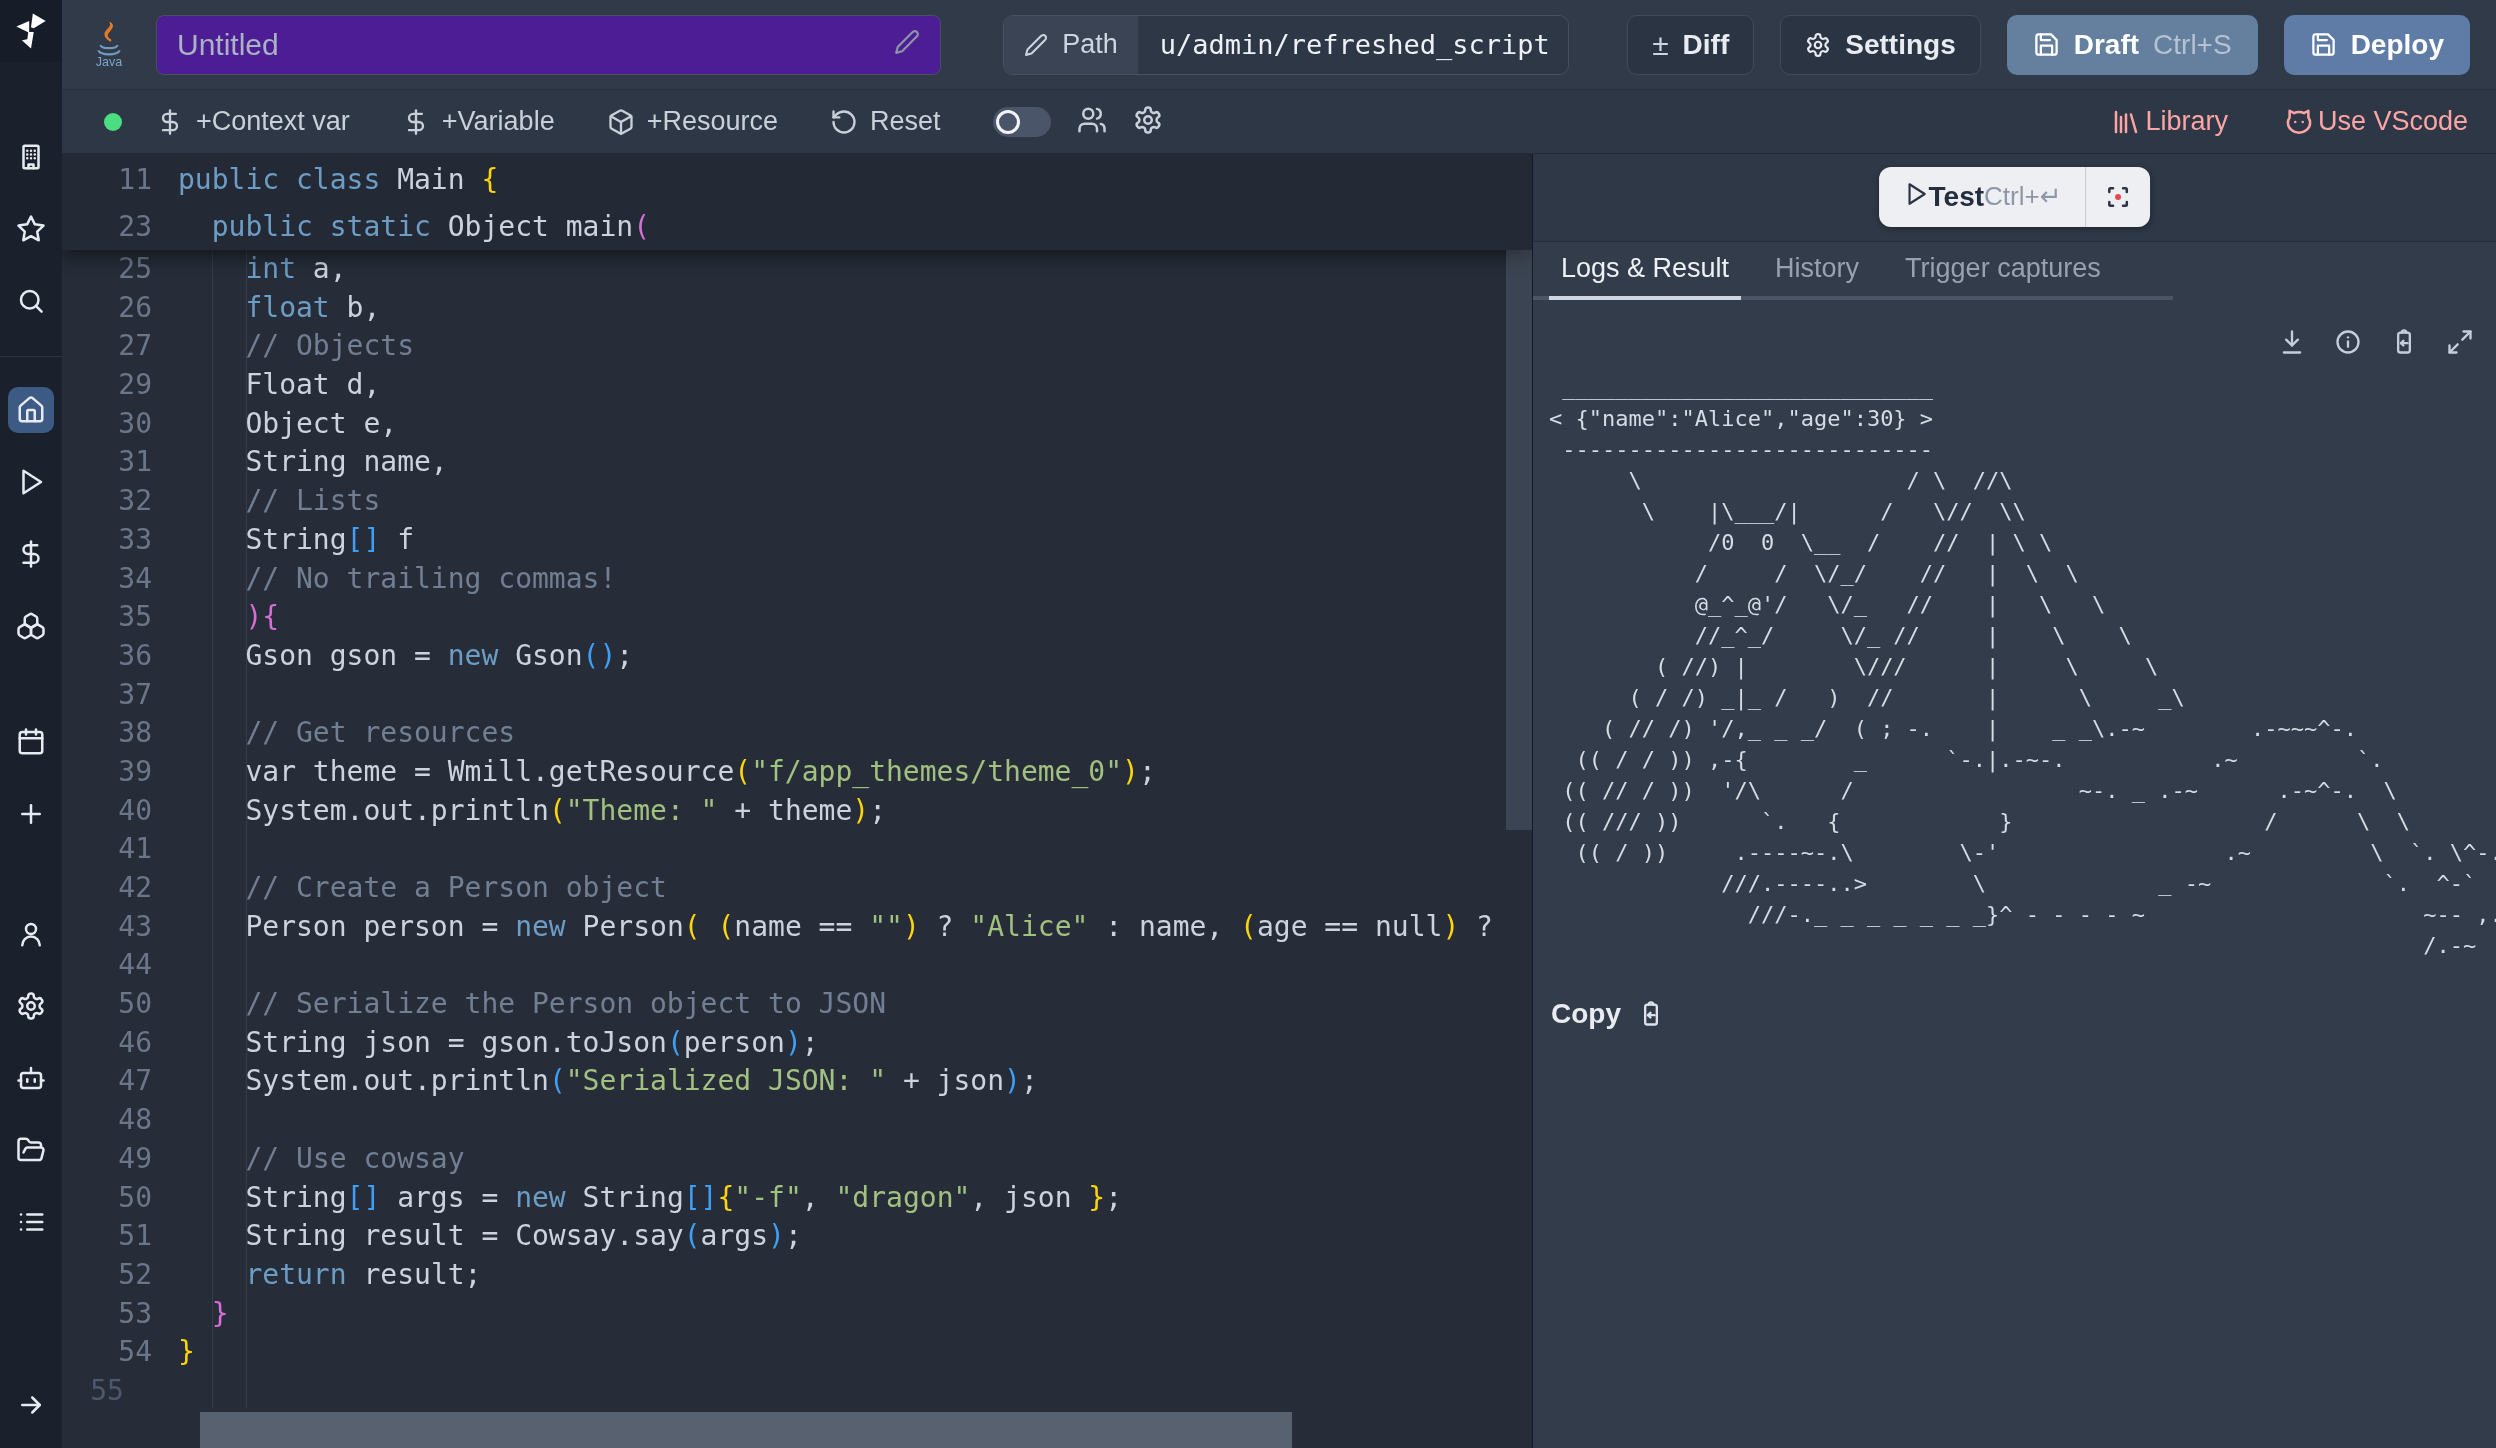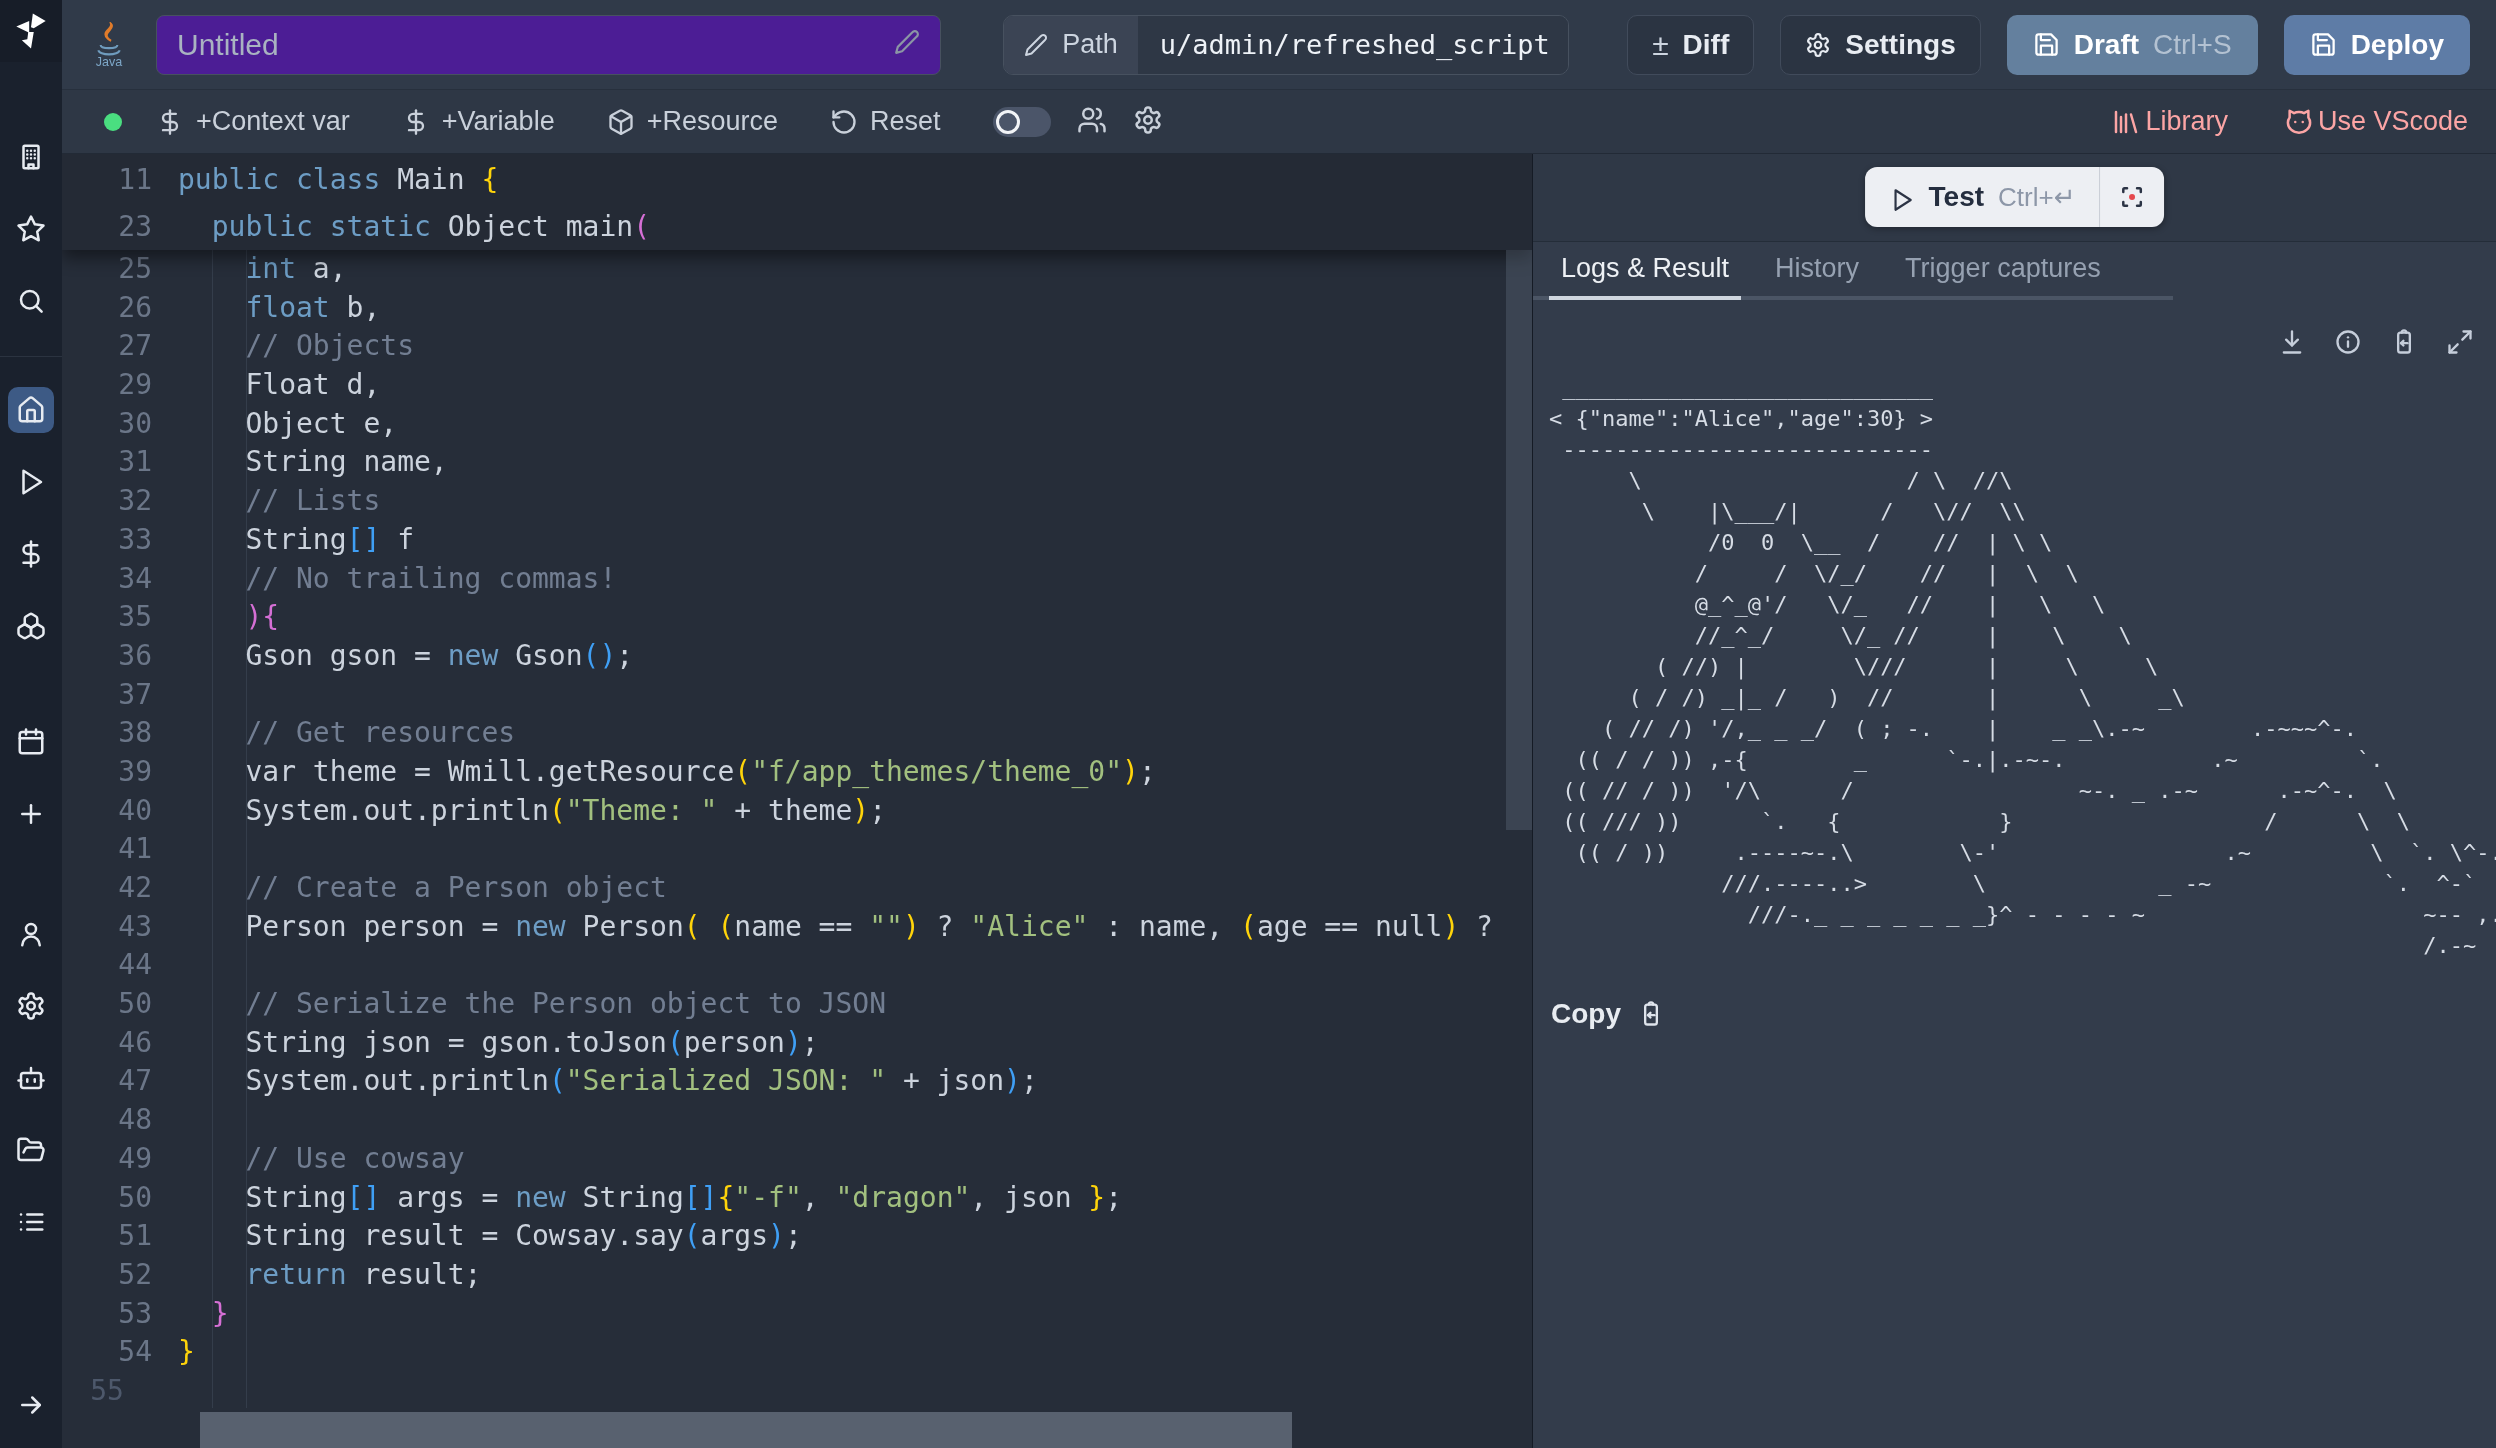--- a/index.html
+++ b/index.html
@@ -73,21 +73,21 @@
   .guide { position:absolute; top:0; bottom:0; width:1px; background:#343d4b; }
   .hscroll { position:absolute; bottom:0; left:138px; width:1092px; height:36px; background:#58616f; z-index:6; cursor:pointer; }
   .vscroll { position:absolute; top:96px; right:0; width:26px; height:580px; background:rgba(116,128,148,.28); z-index:6; cursor:pointer; }
 
   
   .panel { position:absolute; left:1532px; top:154px; width:964px; height:1294px; background:#333c4b;
            border-left:1px solid #151b25; }
   .panel-top { height:88px; background:#2f3846; border-bottom:1px solid #242d39; position:relative; }
   .test-pill { position:absolute; left:50%; top:13px; transform:translateX(-50%); height:60px; background:#edeff3;
                border-radius:12px; display:flex; align-items:center; box-shadow:0 2px 6px rgba(0,0,0,.3); cursor:pointer; }
-  .test-main { display:flex; align-items:flex-end; gap:14px; padding:0 24px; }
+  .test-main { display:flex; align-items:flex-start; padding:0 24px; }
   .test-main svg { width:26px; height:26px; color:#2b3344; }
   .test-label { color:#252e3f; font-size:28px; font-weight:700; }
   .test-short { color:#8d97a8; font-size:26px; }
   .pill-div { width:1px; height:60px; background:#c9cdd6; }
   .scan-seg { width:64px; height:60px; display:flex; align-items:center; justify-content:center; }
   .scan-seg svg { width:30px; height:30px; color:#2b3344; }
   .tabs { display:flex; align-items:flex-end; height:58px; padding-left:16px; position:relative; }
   .tabbar { position:absolute; left:0; bottom:0; width:640px; height:4px; background:#4b5565; }
   .tab { font-size:27px; color:#96a1b1; padding:0 12px 16px 12px; margin-right:22px; position:relative; cursor:pointer; }
   .tab.active { color:#eef1f5; }

